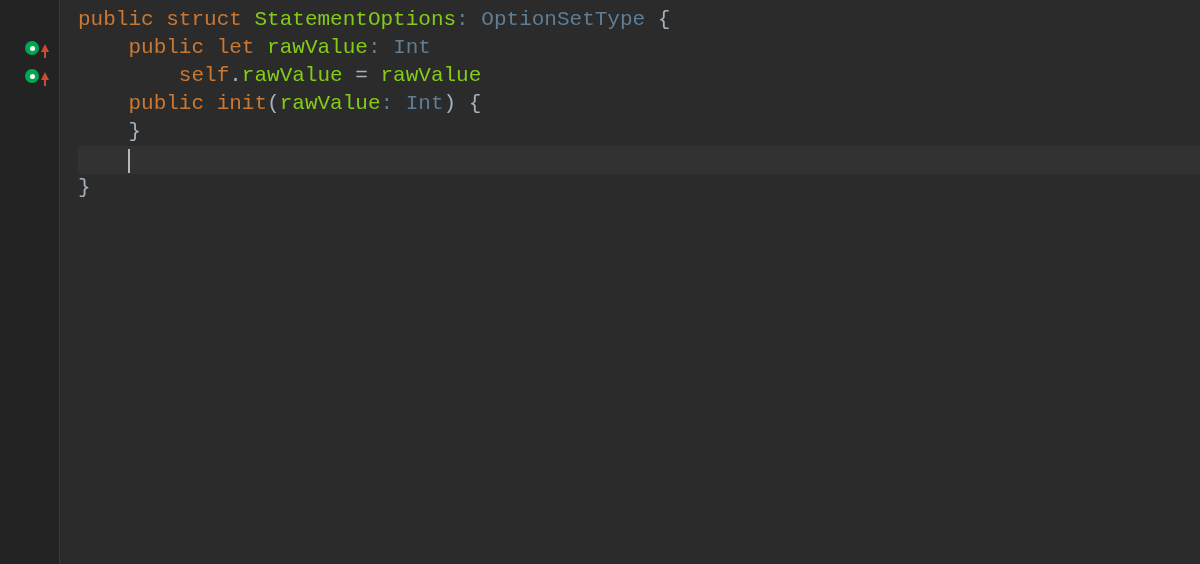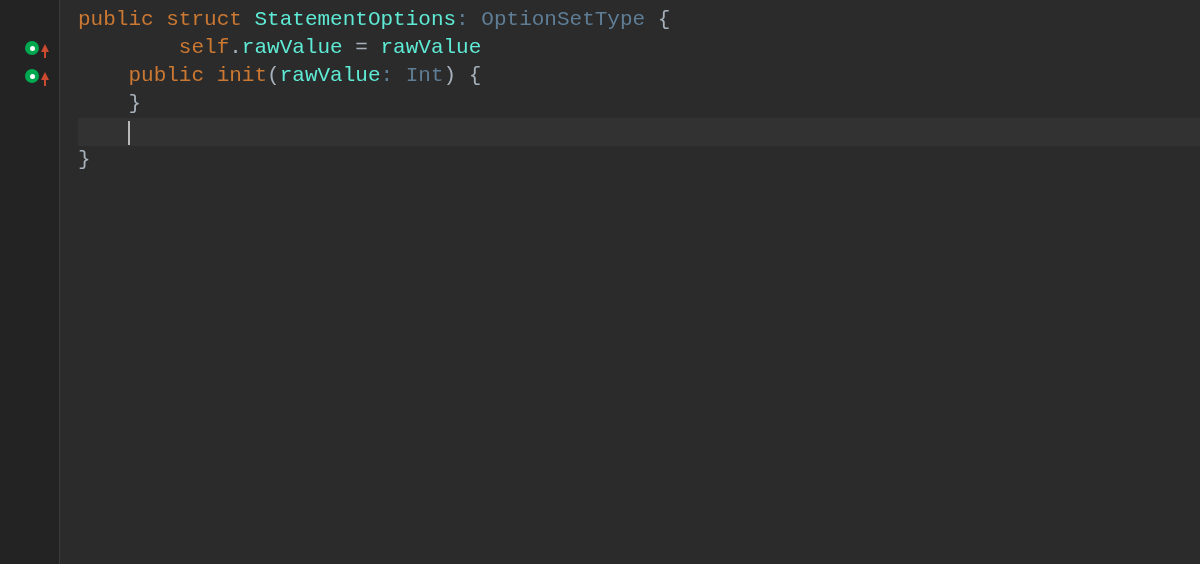--- a/index.html
+++ b/index.html
@@ -79,21 +79,21 @@
       display: inline-block;
       width: 2px;
       height: 24px;
       background: #b8b8b8;
       vertical-align: text-bottom;
       position: relative;
       top: 2px;
     }
     
     .kw-orange { color: #cb7832; font-weight: normal; }
-    .id-white { color: #5eead4; }
+    .id-white { color: #84cc16; }
     .type-blue { color: #5f7e96; }
     .punct { color: #a6b1bb; }
   </style>
 </head>
 <body>
 
 <div class="gutter">
   <div class="gutter-row"></div>
   <div class="gutter-row">
     <div class="error-marker"></div>
@@ -102,20 +102,21 @@
   <div class="gutter-row">
     <div class="error-marker"></div>
     <div class="arrow-up"></div>
   </div>
 </div>
 
 <div class="editor">
 
   <div class="line"><span class="kw-orange">public</span> <span class="kw-orange">struct</span> <span class="id-white">StatementOptions</span><span class="type-blue">:</span> <span class="type-blue">OptionSetType</span><span class="punct"> {</span></div>
 
+  <div class="line">    <span class="kw-orange">public</span> <span class="kw-orange">let</span> <span class="id-white">rawValue</span><span class="type-blue">:</span> <span class="type-blue">Int</span></div>
 
   <div class="line">        <span class="kw-orange">self</span><span class="punct">.</span><span class="id-white">rawValue</span><span class="punct"> = </span><span class="id-white">rawValue</span></div>
 
   <div class="line">    <span class="kw-orange">public</span> <span class="kw-orange">init</span><span class="punct">(</span><span class="id-white">rawValue</span><span class="type-blue">:</span> <span class="type-blue">Int</span><span class="punct">)</span><span class="punct"> {</span></div>
 
   <div class="line">    <span class="punct">}</span></div>
 
   <div class="line current-line"><span>    </span><span class="cursor"></span></div>
 
   <div class="line"><span class="punct">}</span></div>

